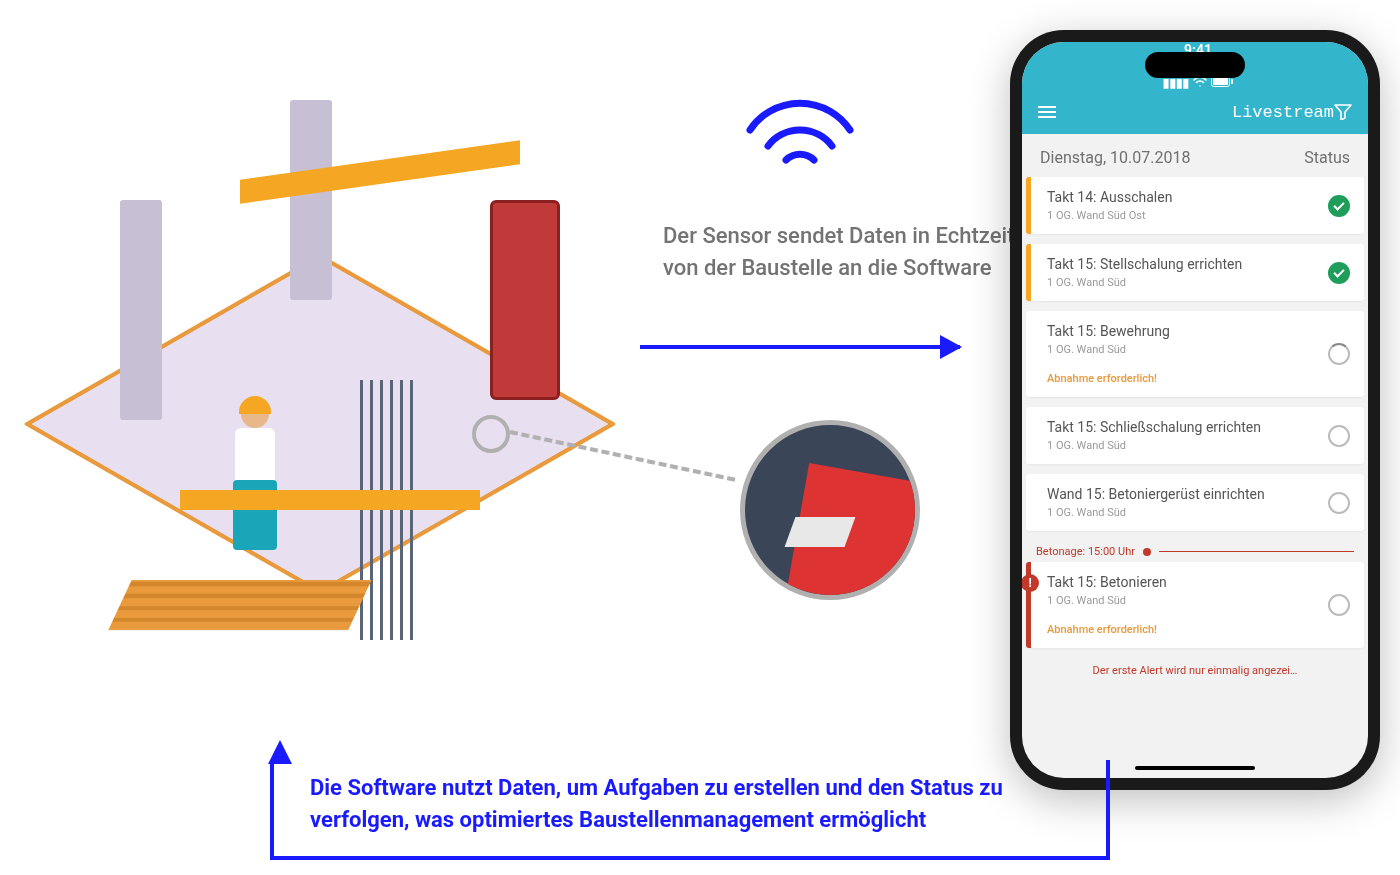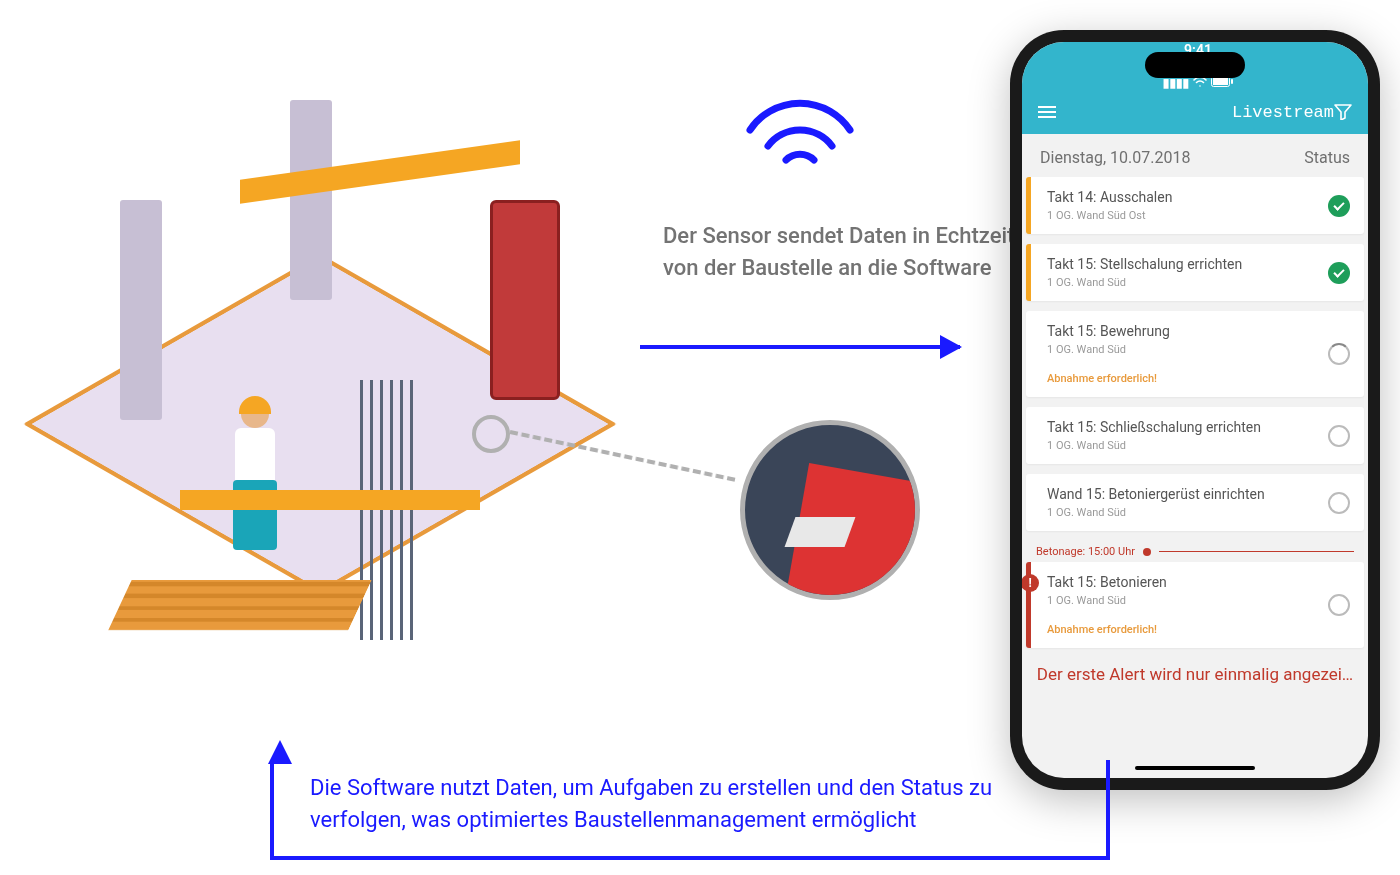--- a/index.html
+++ b/index.html
@@ -291,21 +291,21 @@
   background: #c0392b;
   border-radius: 50%;
   color: #fff;
   font-size: 12px;
   font-weight: bold;
   display: flex;
   align-items: center;
   justify-content: center;
 }
 .truncated {
-  font-size: 17px;
+  font-size: 11px;
   color: #c0392b;
   text-align: center;
   padding: 6px 10px 0;
   white-space: nowrap;
   overflow: hidden;
 }
 .home-indicator {
   position: absolute;
   bottom: 8px;
   left: 50%;
@@ -336,21 +336,21 @@
   border-right: 12px solid transparent;
 }
 .annotation2 {
   position: absolute;
   left: 310px;
   top: 772px;
   width: 780px;
   color: #1a1aff;
   font-size: 22px;
   line-height: 1.45;
-  font-weight: 400;
+  font-weight: 700;
 }
 
 .hamburger { display: inline-block; width: 18px; }
 .hamburger span { display: block; height: 2px; background: #fff; margin: 3px 0; }
 .filter-icon { width: 18px; height: 16px; position: relative; }
 .signal-icons { display: flex; gap: 4px; align-items: center; font-size: 12px; }
 </style>
 </head>
 <body>
 

